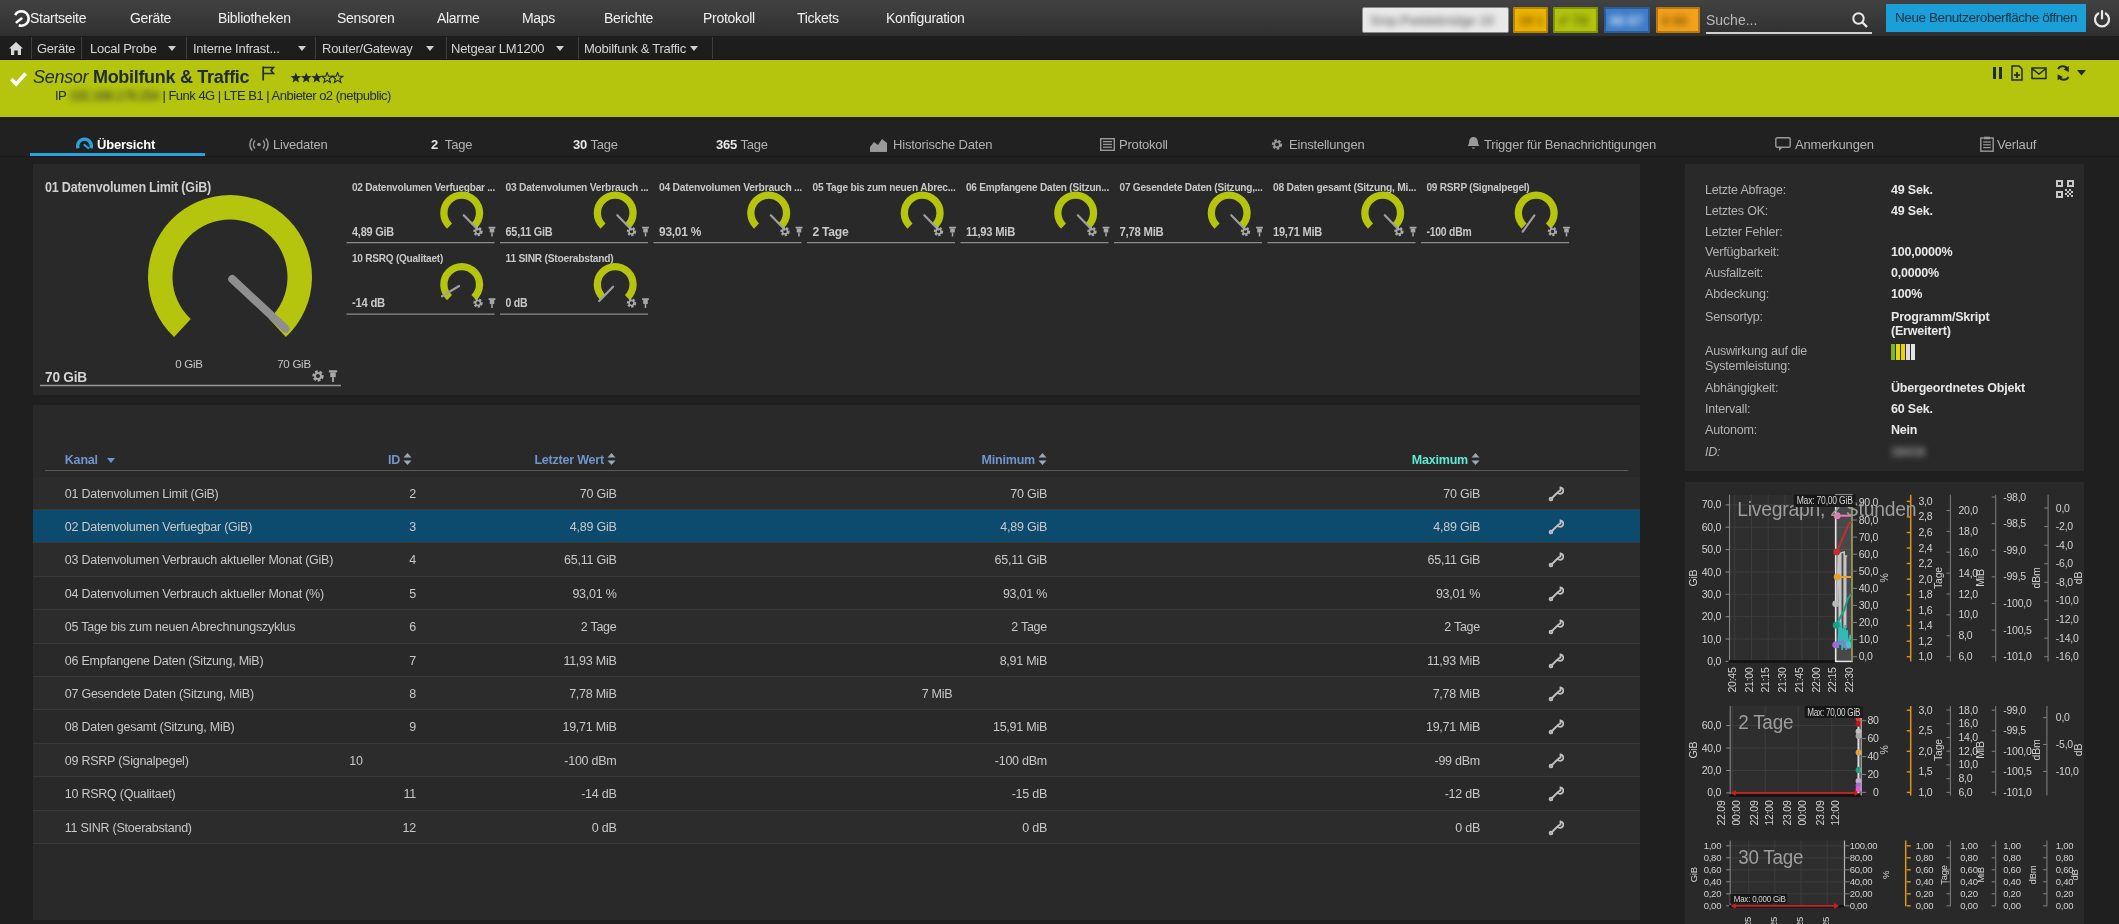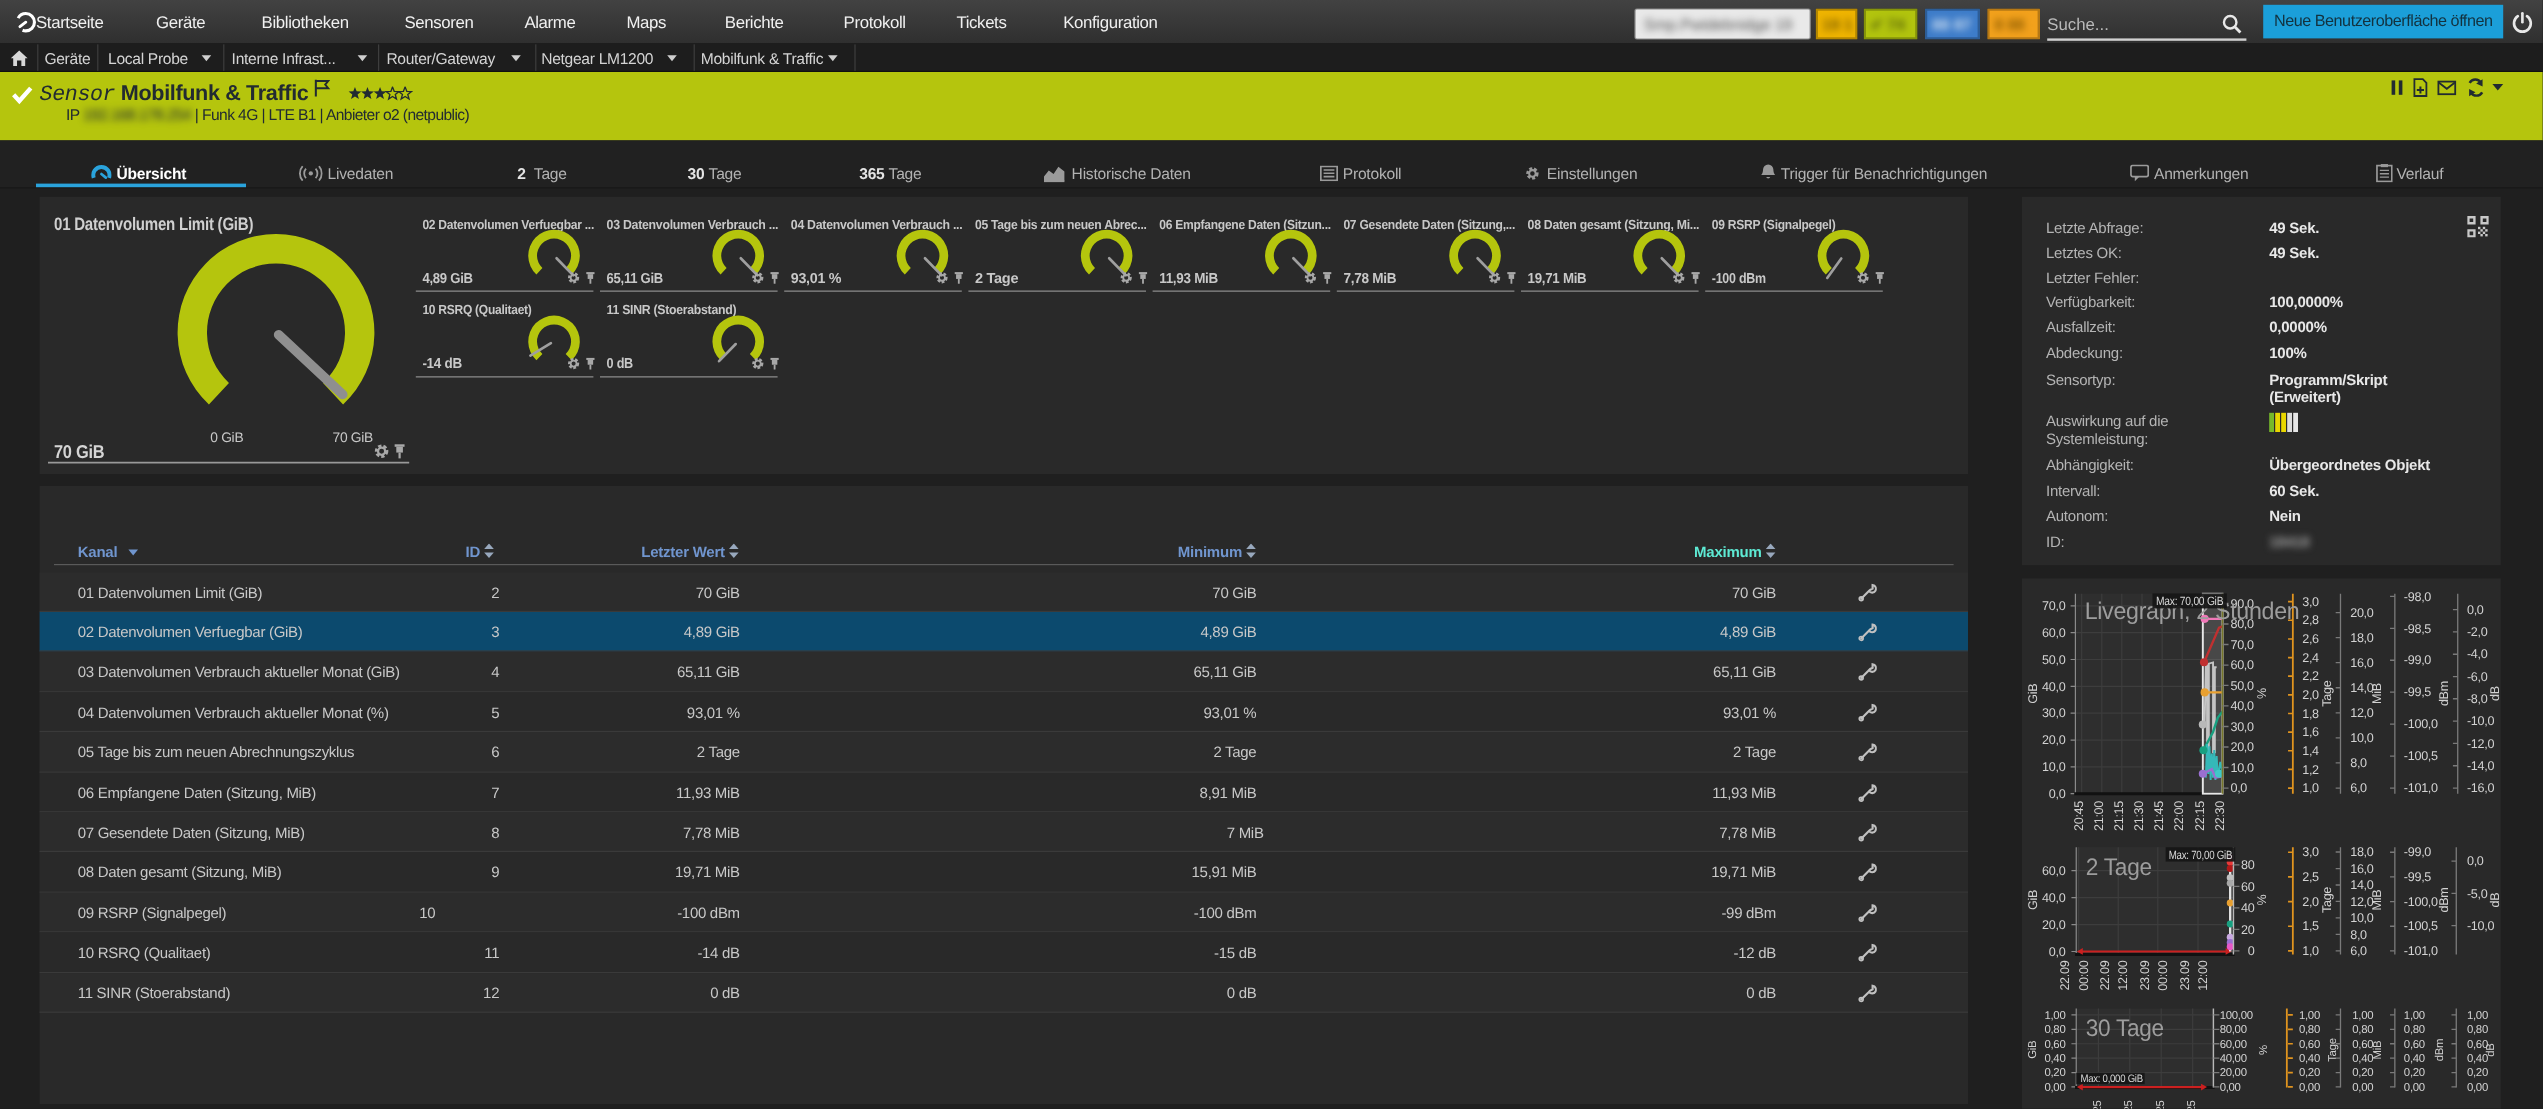--- a/index.html
+++ b/index.html
@@ -82,21 +82,21 @@
 <div class="bc-item" style="left:322px">Router/Gateway</div>
 <div class="caret" style="left:426px;top:46px;"></div>
 <div class="bc-item" style="left:451px">Netgear LM1200</div>
 <div class="caret" style="left:556px;top:46px;"></div>
 <div class="bc-item" style="left:584px">Mobilfunk &amp; Traffic</div>
 <div class="caret" style="left:690px;top:46px;"></div>
 <div class="abs" style="left:0;top:60px;width:2119px;height:57px;background:#b5c50d;"></div>
 <svg class="abs" style="left:9px;top:70px" width="19" height="18" viewBox="0 0 24 22">
 <path d="M3 11 L9 17.5 L21 4" fill="none" stroke="#fff" stroke-width="4.6"></path>
     </svg>
-<div class="abs" style="left:33px;top:67px;font-size:18px;letter-spacing:-0.3px;color:#222b31;"><span style="font-style:italic;font-family:Liberation Mono, monospace;">Sensor</span> <span style="font-weight:bold;">Mobilfunk &amp; Traffic</span></div>
+<div class="abs" style="left:33px;top:67px;font-size:18px;letter-spacing:-0.3px;color:#222b31;"><span style="font-style:italic;">Sensor</span> <span style="font-weight:bold;">Mobilfunk &amp; Traffic</span></div>
 <svg class="abs" style="left:260px;top:65px" width="17" height="17" viewBox="0 0 17 17">
 <line x1="3.2" y1="1.5" x2="3.2" y2="15.5" stroke="#222b31" stroke-width="1.7"></line>
 <path d="M3.2 2.5 L13.5 2.5 L11 5.5 L13.5 8.5 L3.2 8.5" fill="none" stroke="#222b31" stroke-width="1.6"></path>
     </svg>
 <svg class="abs" style="left:290px;top:71.5px" width="56" height="13" viewBox="0 0 56 13">
       <polygon points="5.8,0.4 7.2,4.1 11.1,4.3 8.0,6.7 9.1,10.5 5.8,8.4 2.5,10.5 3.6,6.7 0.5,4.3 4.4,4.1" fill="#222b31"></polygon>
       <polygon points="16.2,0.4 17.6,4.1 21.6,4.3 18.5,6.7 19.5,10.5 16.2,8.4 13.0,10.5 14.0,6.7 10.9,4.3 14.9,4.1" fill="#222b31"></polygon>
       <polygon points="26.7,0.4 28.1,4.1 32.0,4.3 28.9,6.7 30.0,10.5 26.7,8.4 23.4,10.5 24.5,6.7 21.4,4.3 25.3,4.1" fill="#222b31"></polygon>
       <polygon points="37.1,0.4 38.5,4.1 42.5,4.3 39.4,6.7 40.4,10.5 37.1,8.4 33.9,10.5 34.9,6.7 31.8,4.3 35.8,4.1" fill="none" stroke="#222b31" stroke-width="1.1"></polygon>
       <polygon points="47.6,0.4 49.0,4.1 52.9,4.3 49.8,6.7 50.9,10.5 47.6,8.4 44.3,10.5 45.4,6.7 42.3,4.3 46.2,4.1" fill="none" stroke="#222b31" stroke-width="1.1"></polygon>
@@ -417,21 +417,21 @@
       <div class="tcell" style="left:1327px;width:120px;text-align:right;">11,93 MiB</div>
       <svg class="abs" style="left:1515px;top:9px" width="16" height="16" viewBox="0 0 16 16">
         <path d="M3 13 L9 7 M9.5 6.5 a3.2 3.2 0 1 0 3-5 l0 3 -2 1 Z" fill="none" stroke="#c0c0c0" stroke-width="1.8" stroke-linecap="round"></path>
         <circle cx="3" cy="13" r="1.6" fill="none" stroke="#c0c0c0" stroke-width="1.4"></circle>
       </svg>
     </div>
 <div class="trow" style="top:677.0px;background:#2c2c2c;border-bottom:1px solid #3a3a3a;">
       <div class="tcell" style="left:31.8px;">07 Gesendete Daten (Sitzung, MiB)</div>
       <div class="tcell" style="left:263px;width:120px;text-align:right;">8</div>
       <div class="tcell" style="left:463.5px;width:120px;text-align:right;">7,78 MiB</div>
-      <div class="tcell" style="left:900px;width:120px;text-align:right;">7 MiB</div>
+      <div class="tcell" style="left:844px;width:120px;text-align:center;">7 MiB</div>
       <div class="tcell" style="left:1327px;width:120px;text-align:right;">7,78 MiB</div>
       <svg class="abs" style="left:1515px;top:9px" width="16" height="16" viewBox="0 0 16 16">
         <path d="M3 13 L9 7 M9.5 6.5 a3.2 3.2 0 1 0 3-5 l0 3 -2 1 Z" fill="none" stroke="#c0c0c0" stroke-width="1.8" stroke-linecap="round"></path>
         <circle cx="3" cy="13" r="1.6" fill="none" stroke="#c0c0c0" stroke-width="1.4"></circle>
       </svg>
     </div>
 <div class="trow" style="top:710.4px;background:#292929;border-bottom:1px solid #3a3a3a;">
       <div class="tcell" style="left:31.8px;">08 Daten gesamt (Sitzung, MiB)</div>
       <div class="tcell" style="left:263px;width:120px;text-align:right;">9</div>
       <div class="tcell" style="left:463.5px;width:120px;text-align:right;">19,71 MiB</div>
@@ -491,21 +491,21 @@
 <div class="val" style="left:1891px;top:309.9px;">Programm/Skript</div>
 <div class="val" style="left:1891px;top:323.5px;">(Erweitert)</div>
 <div class="lbl" style="left:1705px;top:344.4px;">Auswirkung auf die</div>
 <div class="lbl" style="left:1705px;top:359.3px;">Systemleistung:</div>
 <div class="lbl" style="left:1705px;top:380.5px;">Abhängigkeit:</div>
 <div class="val" style="left:1891px;top:380.5px;">Übergeordnetes Objekt</div>
 <div class="lbl" style="left:1705px;top:401.8px;">Intervall:</div>
 <div class="val" style="left:1891px;top:401.8px;">60 Sek.</div>
 <div class="lbl" style="left:1705px;top:423.1px;">Autonom:</div>
 <div class="val" style="left:1891px;top:423.1px;">Nein</div>
-<div class="lbl" style="left:1705px;top:445.4px;">ID:</div>
+<div class="lbl" style="left:1705px;top:445.4px;font-style:italic;">ID:</div>
 <div class="val blurtxt" style="left:1891px;top:445.4px;color:#9a9a9a;">18418</div>
 <div class="abs" style="left:1891.0px;top:344px;width:3.9px;height:16px;background:#76b82a;"></div>
 <div class="abs" style="left:1896.1px;top:344px;width:3.9px;height:16px;background:#e8d600;"></div>
 <div class="abs" style="left:1901.2px;top:344px;width:3.9px;height:16px;background:#e8d600;"></div>
 <div class="abs" style="left:1906.3px;top:344px;width:3.9px;height:16px;background:#dcdcdc;"></div>
 <div class="abs" style="left:1911.4px;top:344px;width:3.9px;height:16px;background:#e6e6e6;"></div>
 <svg class="abs" style="left:2056px;top:180px" width="18" height="18" viewBox="0 0 18 18" fill="#c8c8c8">
 <path d="M0 0h7v7h-7z M2 2h3v3h-3z M11 0h7v7h-7z M13 2h3v3h-3z M0 11h7v7h-7z M2 13h3v3h-3z" fill-rule="evenodd"></path>
 <rect x="9" y="9" width="2" height="2"></rect>
       <rect x="13" y="9" width="2" height="2"></rect>

